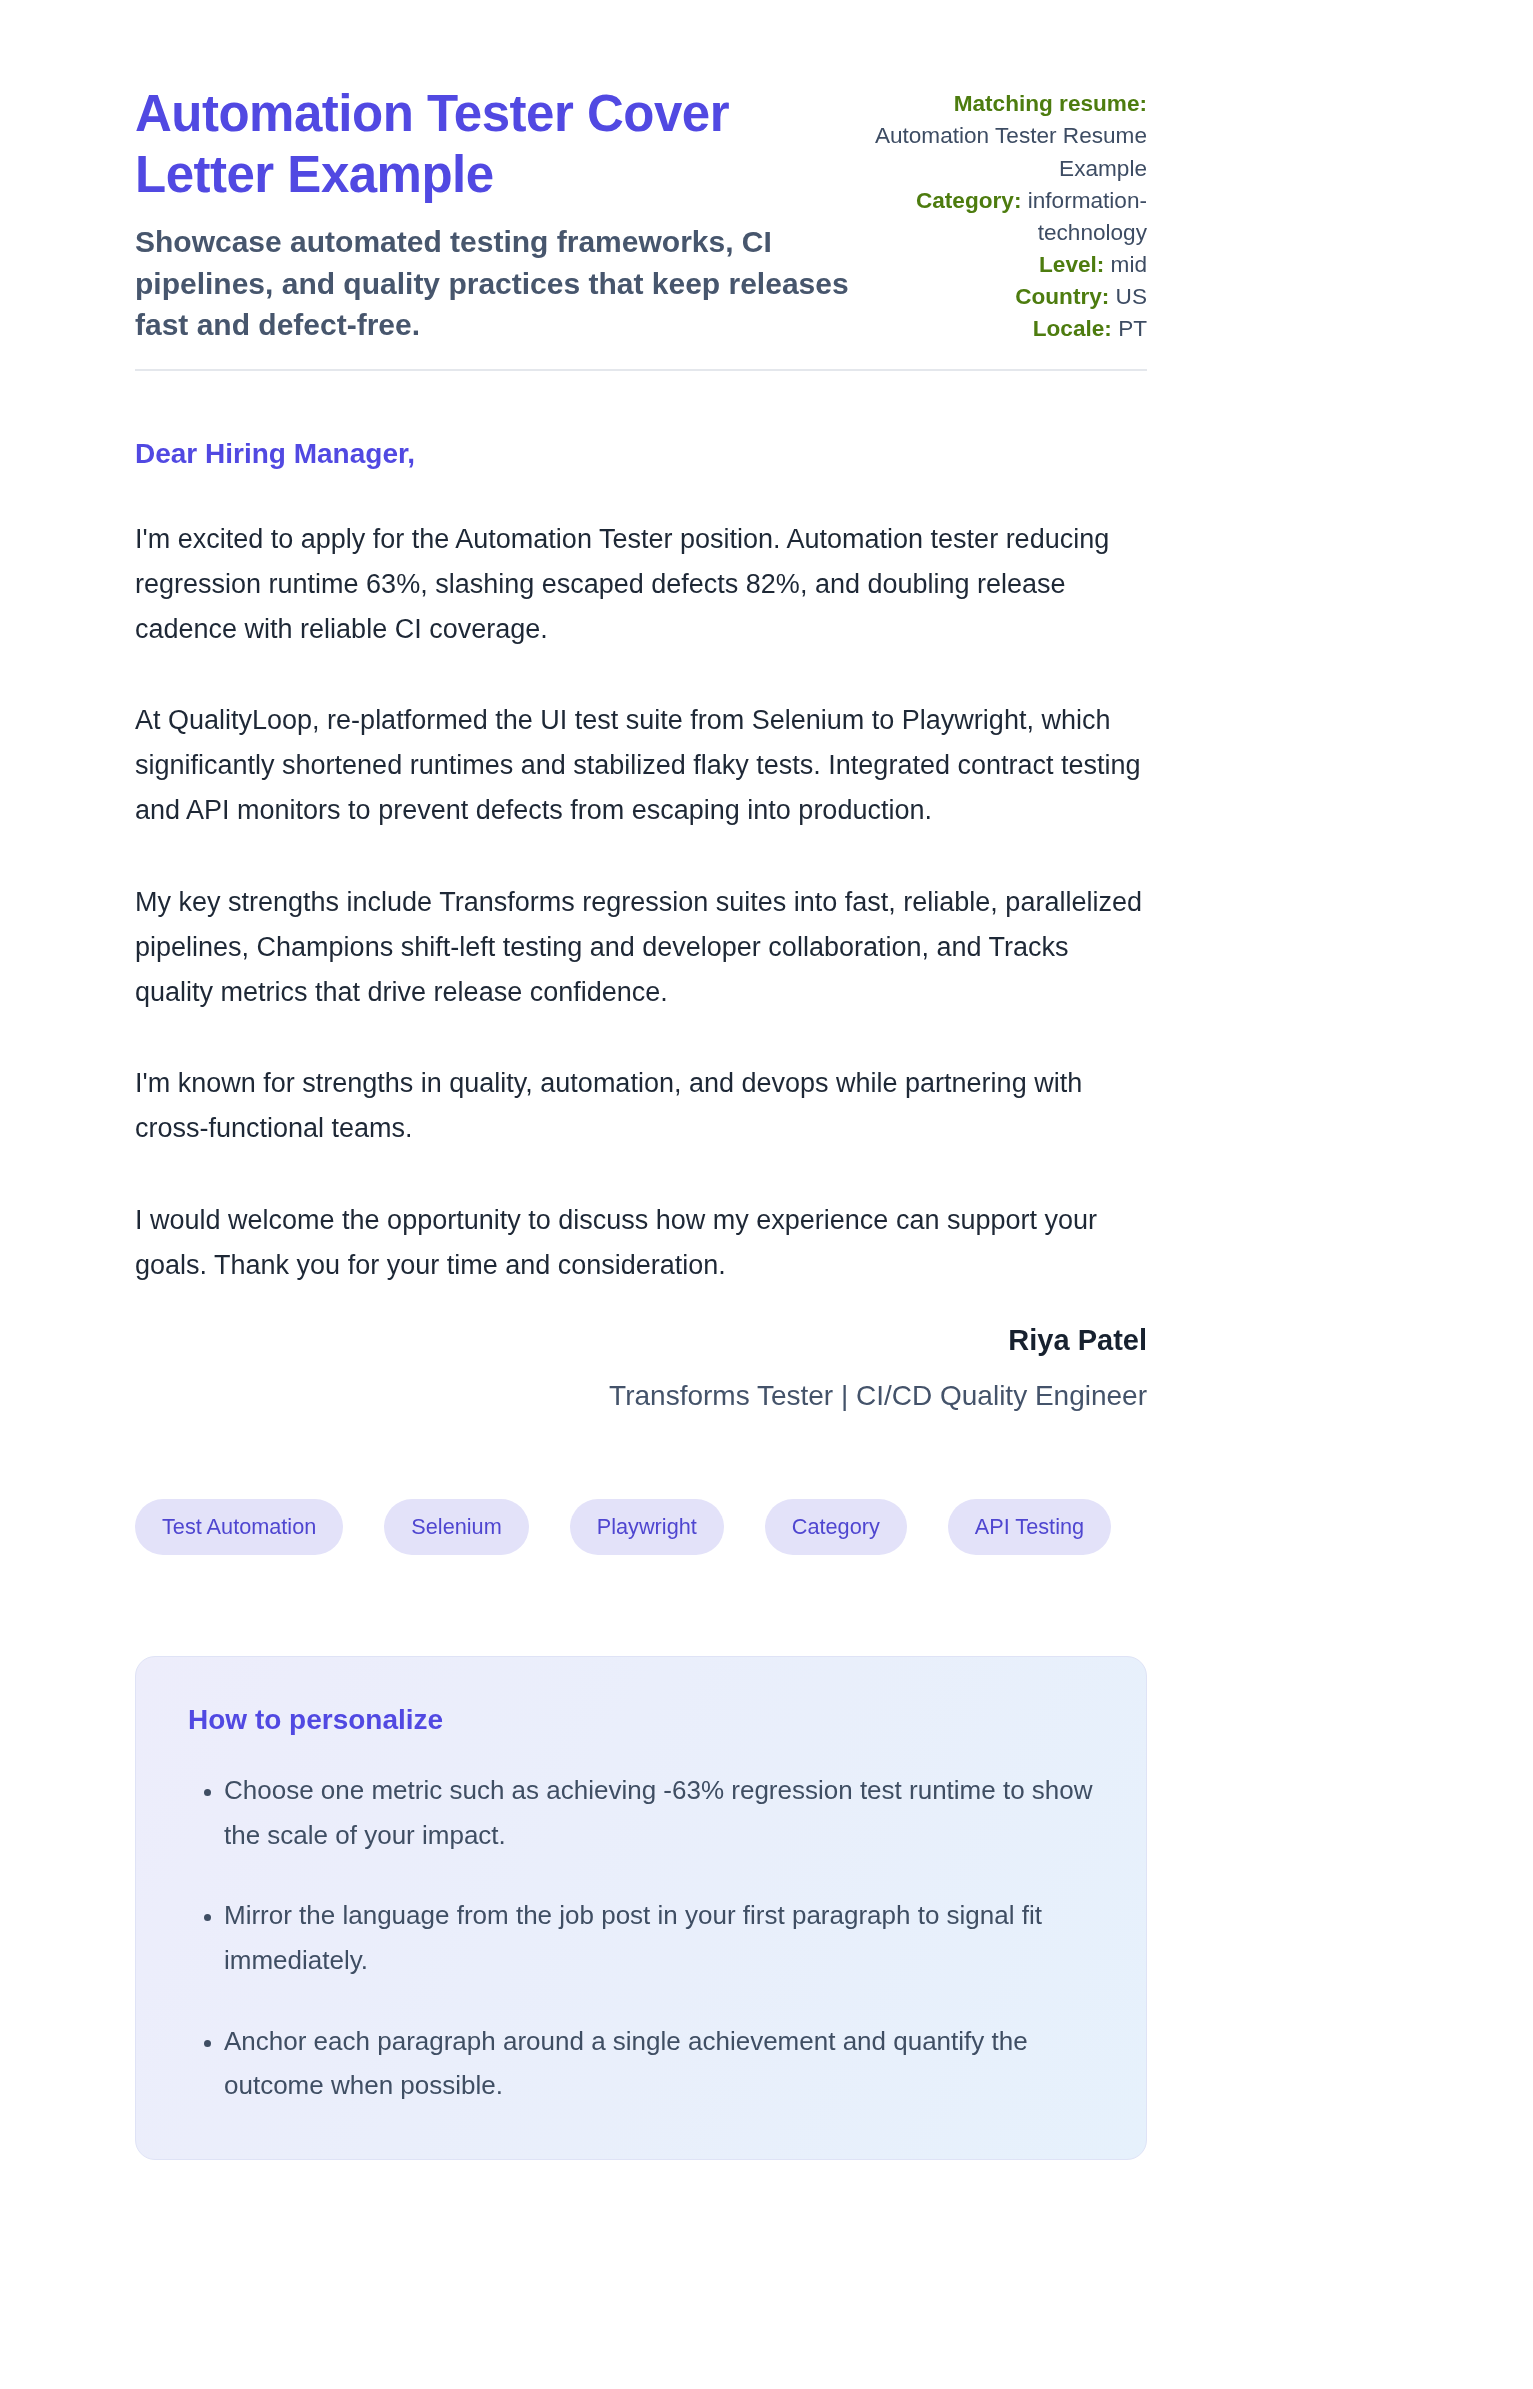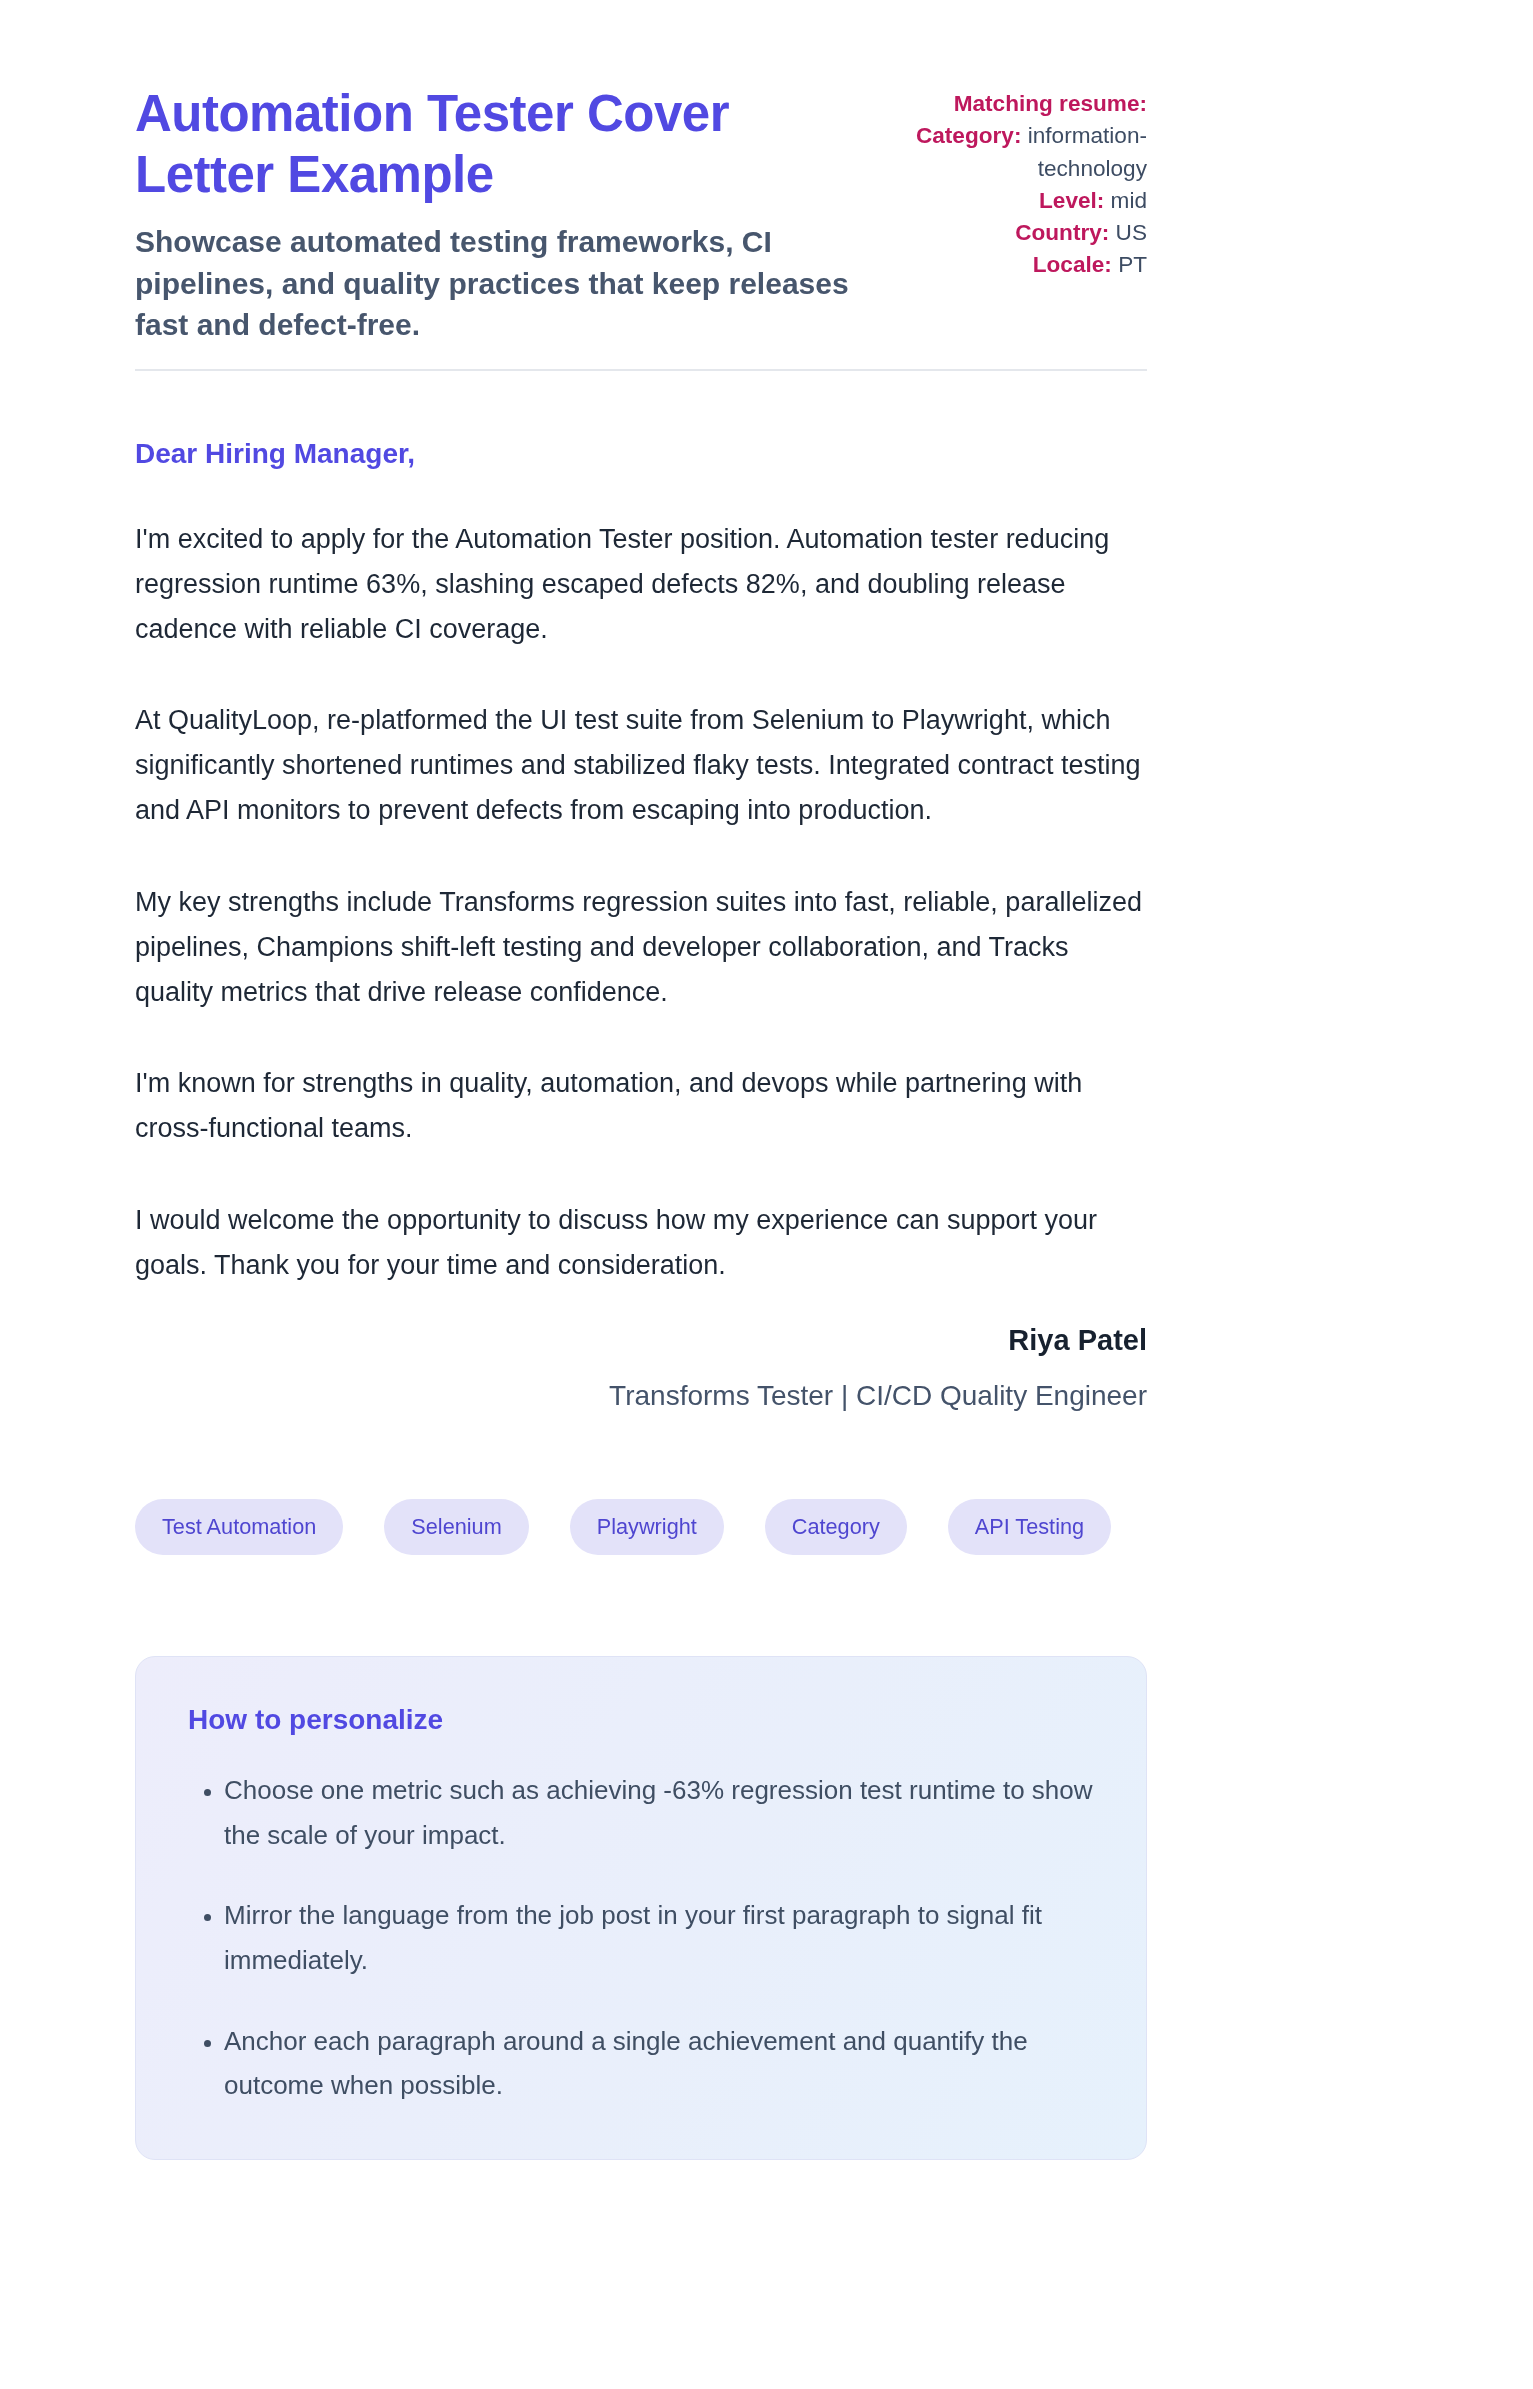--- a/index.html
+++ b/index.html
@@ -37,21 +37,21 @@
   }
   .meta {
     width: 289px;
     flex: 0 0 auto;
     text-align: right;
     color: #3d4c63;
     font-size: 22.6px;
     line-height: 1.42;
     padding-top: 5.4px;
   }
-  .meta-item strong { color: #be185d; }
+  .meta-item strong { color: #4d7c0f; }
   .meta-item--stacked strong { display: block; }
 
   .divider {
     border: none;
     border-top: 2.7px solid #e4e7ec;
     margin-top: 23.5px;
   }
 
   
   .letter { margin-top: 67px; }
@@ -122,20 +122,21 @@
 <div class="page">
 
   <header class="header">
     <div class="header-left">
       <h1 class="page-title">Automation Tester Cover Letter Example</h1>
       <h2 class="page-subtitle">Showcase automated testing frameworks, CI pipelines, and quality practices that keep releases fast and defect-free.</h2>
     </div>
     <aside class="meta">
       <div class="meta-item meta-item--stacked">
         <strong>Matching resume: </strong>
+        <span>Automation Tester Resume Example</span>
       </div>
       <div class="meta-item">
         <strong>Category: </strong>
         <span>information-technology</span>
       </div>
       <div class="meta-item">
         <strong>Level: </strong>
         <span>mid</span>
       </div>
       <div class="meta-item">

